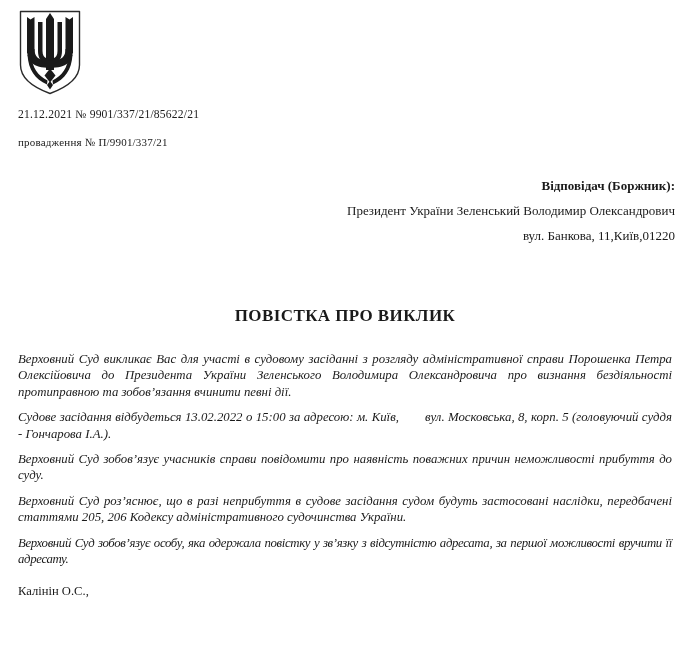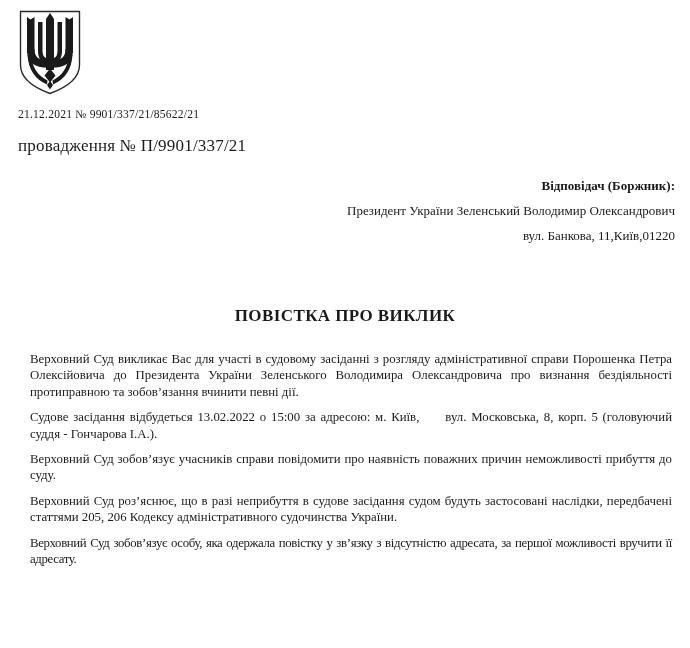--- a/index.html
+++ b/index.html
@@ -6,33 +6,33 @@
   .page{
     position:relative;
     width:690px;height:648px;
     background:#ffffff;
     color:#1a1a1a;
     font-family:"Liberation Serif","DejaVu Serif",serif;
     overflow:hidden;
   }
   .emblem{position:absolute;left:17px;top:9px;width:66px;height:87px;}
   .case-line{position:absolute;left:18px;top:108px;font-size:11.6px;letter-spacing:.2px;}
-  .proceeding-line{position:absolute;left:18px;top:136px;font-size:17px;letter-spacing:.2px;}
+  .proceeding-line{position:absolute;left:18px;top:136px;font-size:11px;letter-spacing:.2px;}
   .respondent{position:absolute;right:15px;top:178px;text-align:right;font-size:13px;margin-left:12px;}
   .respondent>div{line-height:16px;margin-bottom:9px;}
   .resp-label{font-weight:bold;}
   .doc-title{
     position:absolute;left:0;top:306px;width:100%;
     text-align:center;font-weight:bold;font-size:17px;letter-spacing:.4px;
   }
   .body-text{
     position:absolute;left:18px;top:351px;width:654px;
     font-size:12.8px;line-height:16.4px;text-align:justify;
   }
-  .body-text p{margin:0 0 9px 12px;}
+  .body-text p{margin:0 0 9px 0;font-style:italic;}
   .gap{display:inline-block;width:26px;}
   .p-tight{letter-spacing:-0.35px;}
   .signature{position:absolute;left:18px;top:583px;font-size:12.6px;}
   .signature>div{line-height:16px;}
   .sig-role{margin-top:13px;}
 </style>
 </head>
 <body>
 
 <div class="page">
@@ -82,15 +82,16 @@
 
   <div class="body-text">
     <p>Верховний Суд викликає Вас для участі в судовому засіданні з розгляду адміністративної справи Порошенка Петра Олексійовича до Президента України Зеленського Володимира Олександровича про визнання бездіяльності протиправною та зобов’язання вчинити певні дії.</p>
     <p><span>Судове засідання відбудеться 13.02.2022 о 15:00 за адресою: м. Київ,</span><span class="gap"></span><span>вул. Московська, 8, корп. 5 (головуючий суддя - Гончарова І.А.).</span></p>
     <p>Верховний Суд зобов’язує учасників справи повідомити про наявність поважних причин неможливості прибуття до суду.</p>
     <p>Верховний Суд роз’яснює, що в разі неприбуття в судове засідання судом будуть застосовані наслідки, передбачені статтями 205, 206 Кодексу адміністративного судочинства України.</p>
     <p class="p-tight">Верховний Суд зобов’язує особу, яка одержала повістку у зв’язку з відсутністю адресата, за першої можливості вручити її адресату.</p>
   </div>
 
   <div class="signature">
+    <div>Калінін О.С.,</div>
   </div>
 
 </div>
 
 </body></html>

